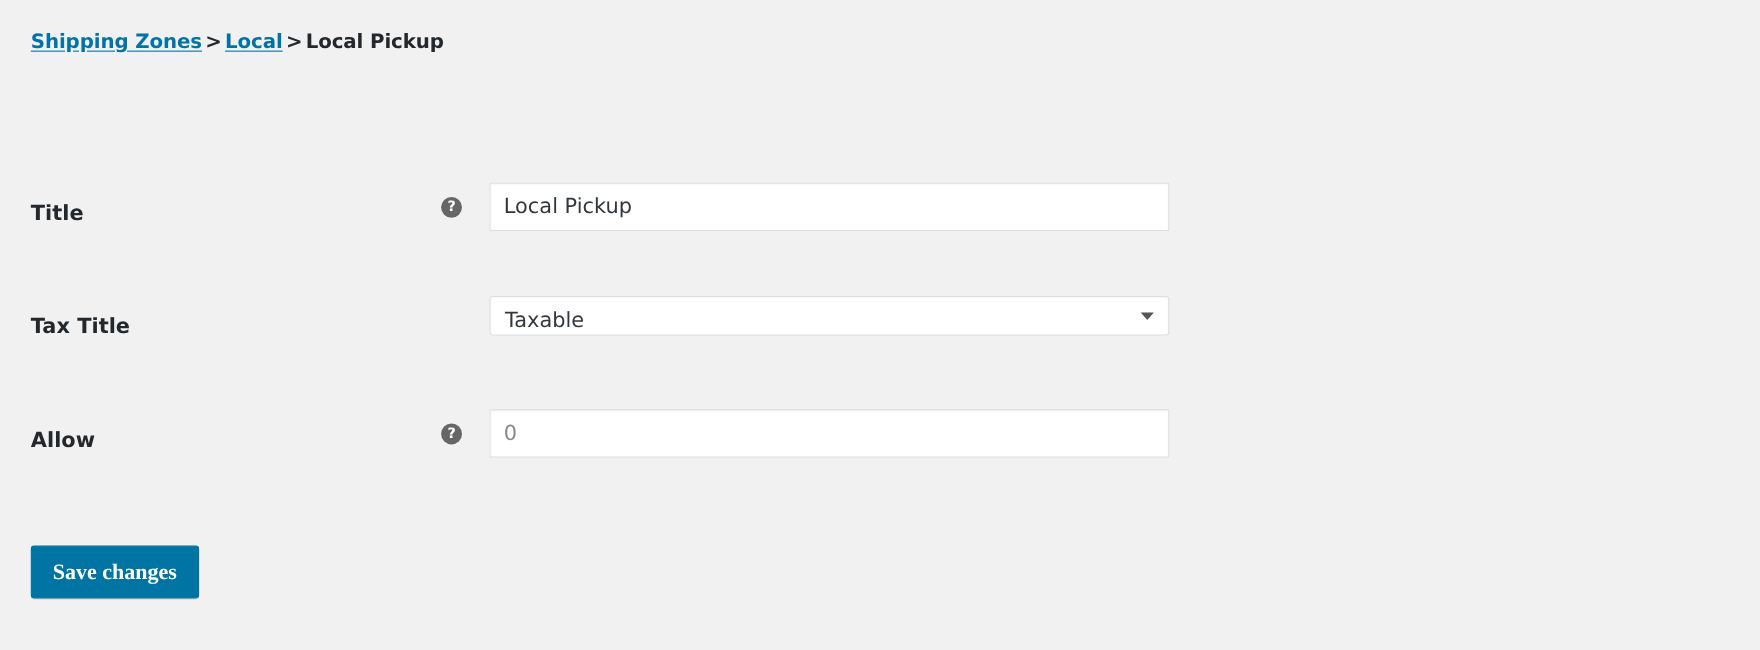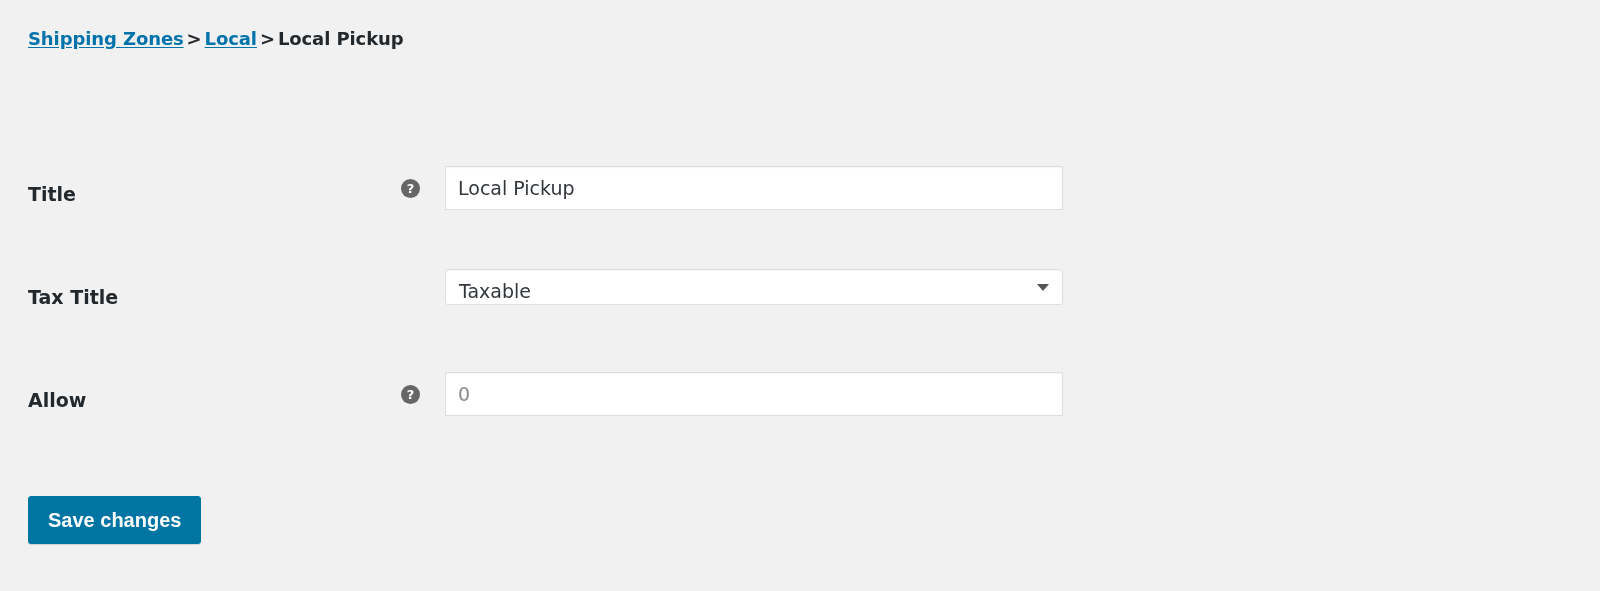--- a/index.html
+++ b/index.html
@@ -171,21 +171,21 @@
   }
   .button-primary {
     display: inline-block;
     box-sizing: border-box;
     height: 48px;
     padding: 0 19px;
     background: #0074a2;
     border: 1px solid #0074a2;
     border-radius: 3px;
     color: #ffffff;
-    font-family: Liberation Sans, sans-serif;
+    font-family: Liberation Serif, serif;
     font-size: 20px;
     line-height: 46px;
     font-weight: bold;
     cursor: pointer;
     white-space: nowrap;
     box-shadow: 0 1px 0 rgba(0,0,0,0.12);
   }
 </style>
 </head>
 <body>

